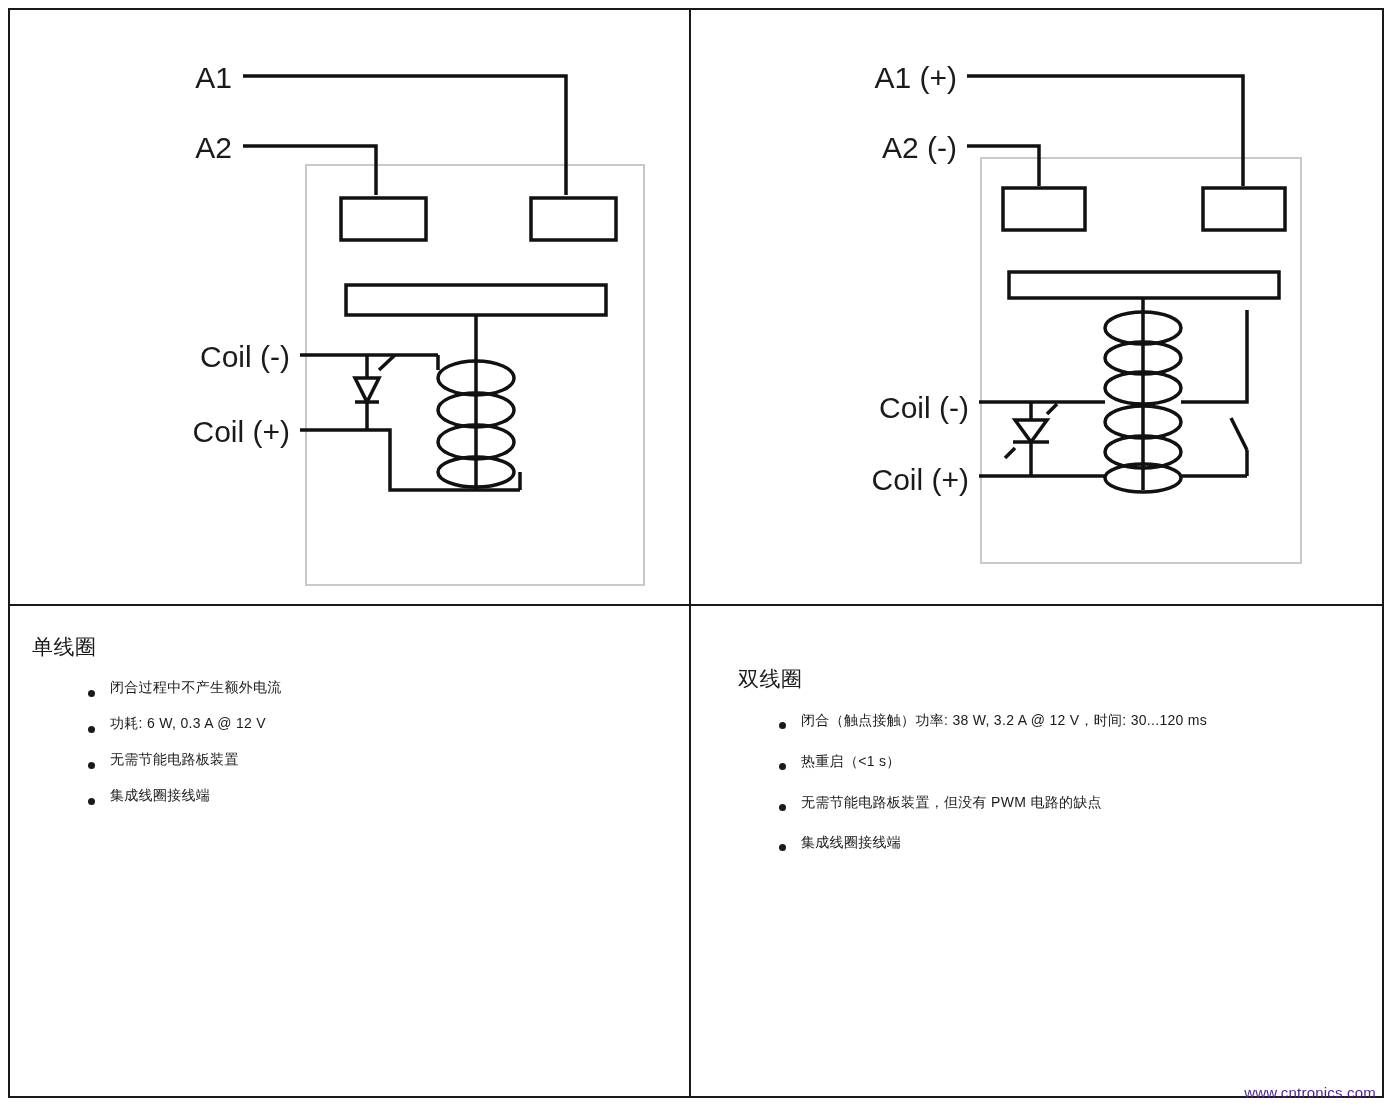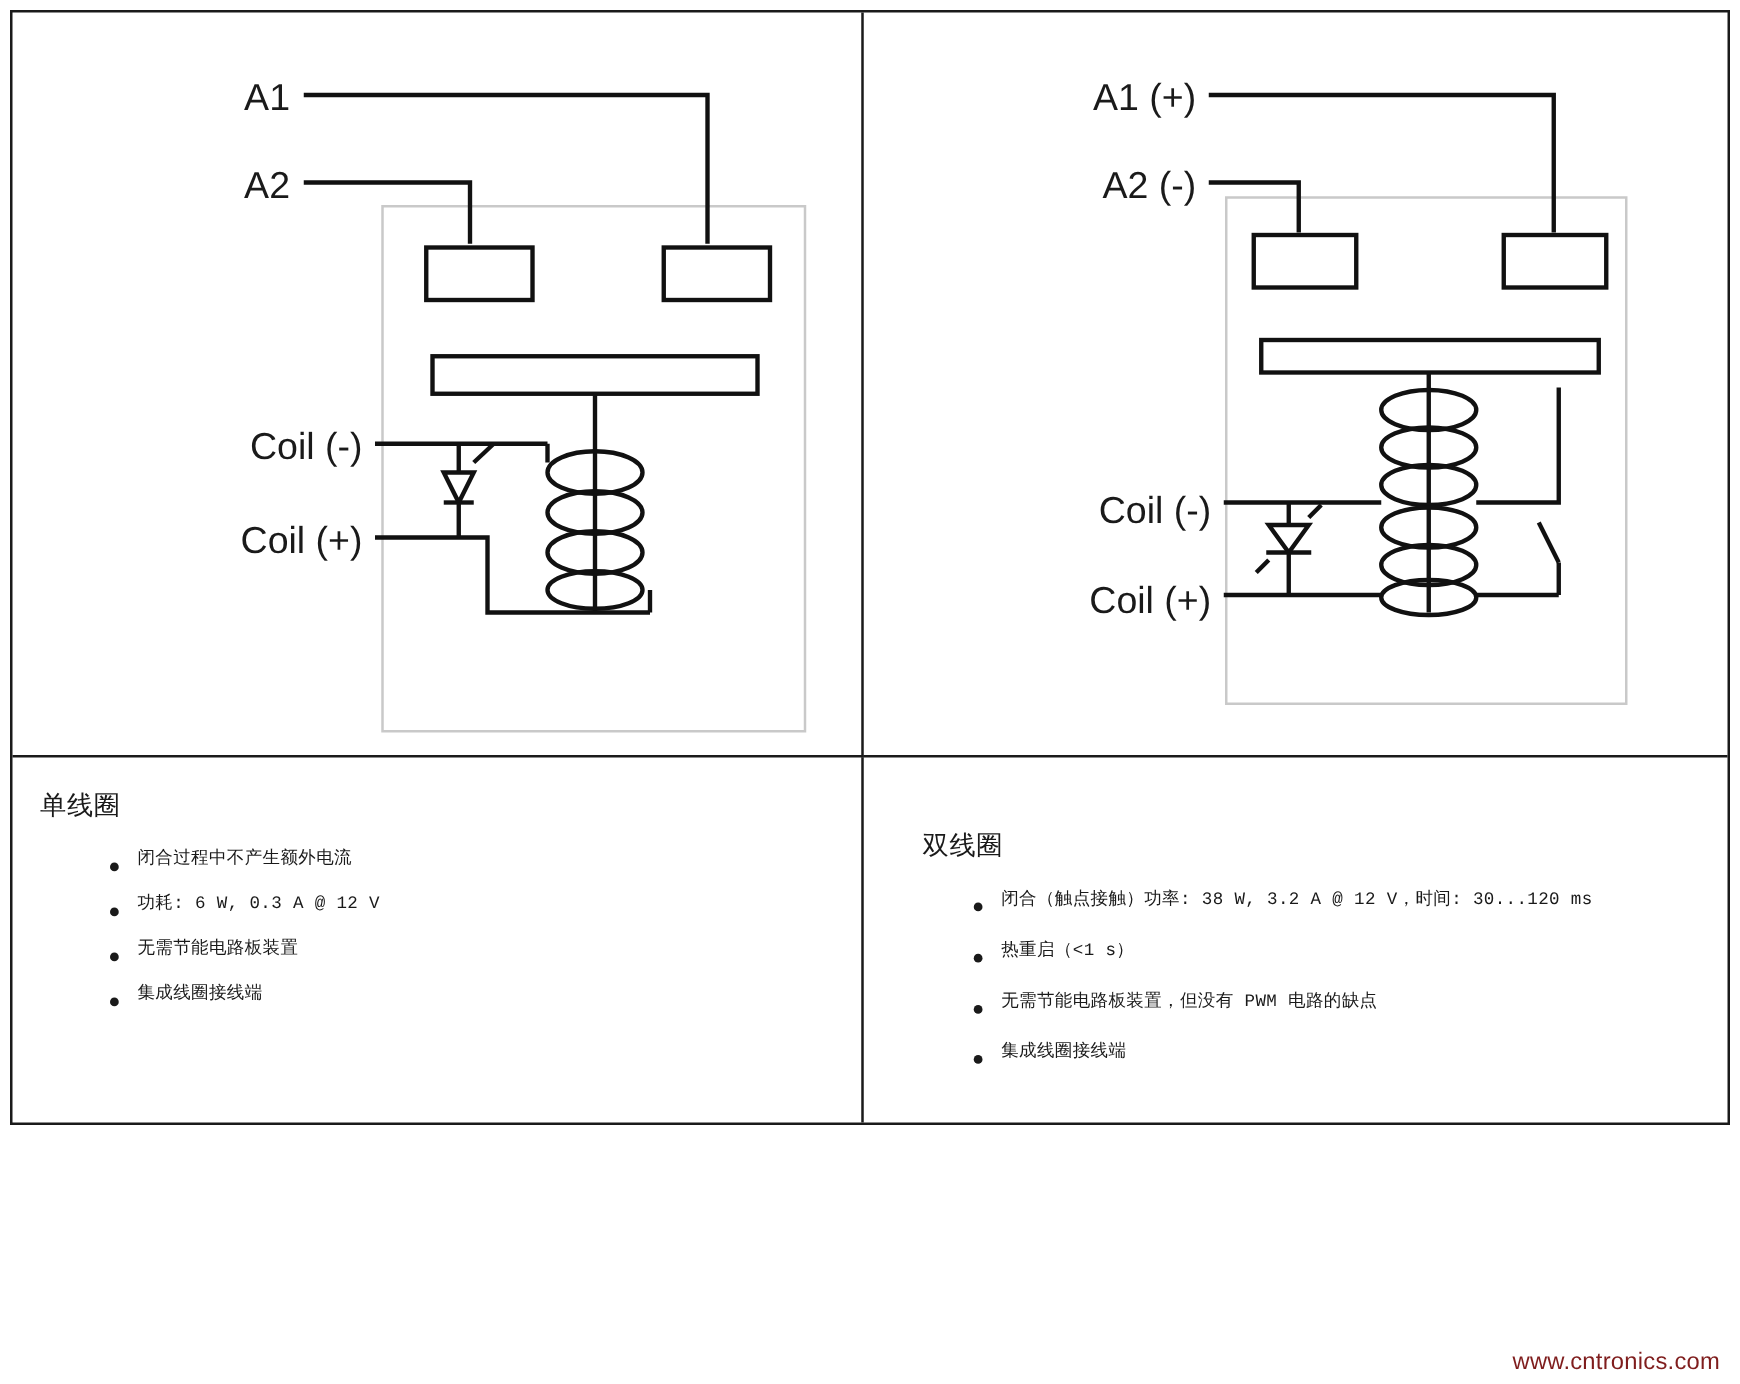--- a/index.html
+++ b/index.html
@@ -13,21 +13,21 @@
     width: 1392px;
     height: 1107px;
     background: #ffffff;
     overflow: hidden;
   }
   .table {
     position: absolute;
     left: 8px;
     top: 8px;
     width: 1376px;
-    height: 892px;
+    height: 1090px;
     border: 2px solid #1a1a1a;
     display: grid;
     grid-template-columns: 681px 1fr;
     grid-template-rows: 596px 1fr;
   }
   .cell {
     position: relative;
     border-right: 2px solid #1a1a1a;
     border-bottom: 2px solid #1a1a1a;
     overflow: hidden;
@@ -40,21 +40,20 @@
     position: relative;
     width: 100%;
     height: 100%;
   }
   .diagram-wrap svg { display: block; }
 
   
   .textcell {
     padding: 26px 24px 10px 22px;
     color: #1a1a1a;
-    font-family: Liberation Mono, monospace;
   }
   .cap-title {
     font-size: 21px;
     line-height: 1.4;
     margin: 0 0 14px 0;
     letter-spacing: .5px;
   }
   .cell-right .cap-title { margin-top: 32px; margin-left: 25px; }
   ul.bullets {
     margin: 0;
@@ -79,22 +78,22 @@
     background: #1a1a1a;
     border-radius: 50%;
   }
   .cell-right ul.bullets { padding-left: 56px; }
   .cell-right ul.bullets li { line-height: 1.9; margin-bottom: 14px; }
 
   .watermark {
     position: absolute;
     right: 16px;
     bottom: 6px;
-    font-size: 19px;
-    color: #7f1d1d;
+    font-size: 15px;
+    color: #4c1d95;
     letter-spacing: .2px;
   }
   .lbl {
     font-family: "Liberation Sans", sans-serif;
     font-size: 30px;
     fill: #1a1a1a;
   }
 </style>
 </head>
 <body>

